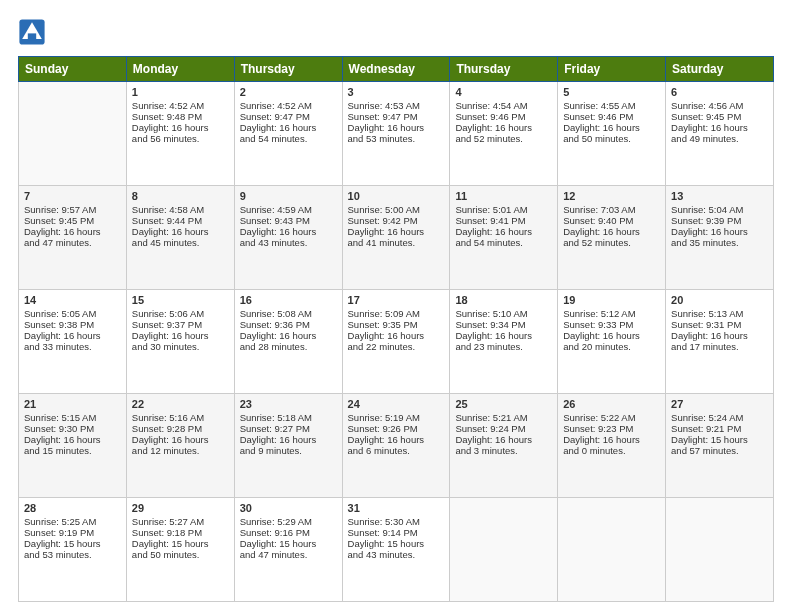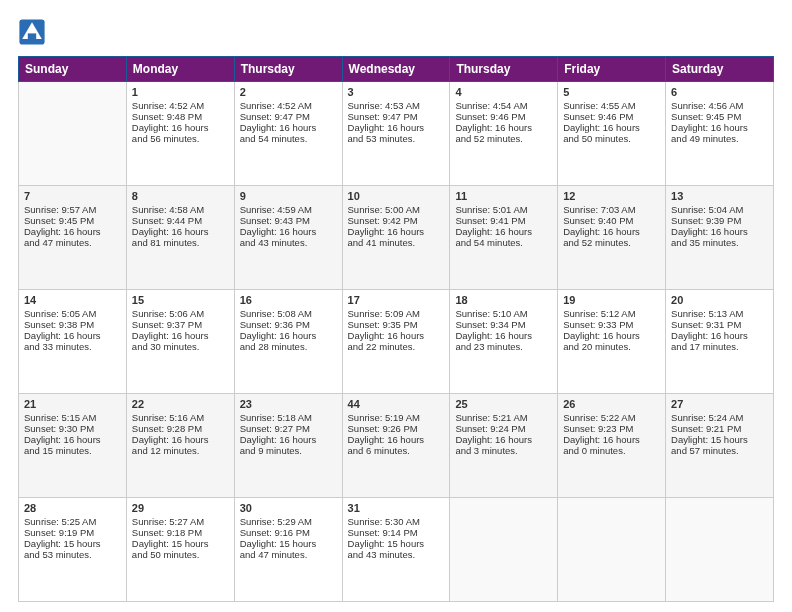--- a/index.html
+++ b/index.html
@@ -54,21 +54,21 @@
       font-size: 16px;
       color: #444;
     }
     table {
       width: 100%;
       border-collapse: collapse;
       flex: 1;
       table-layout: fixed;
     }
     thead th {
-      background-color: #701a75;
+      background-color: #4d7c0f;
       color: #fff;
       font-size: 12px;
       font-weight: bold;
       padding: 5px 6px;
       text-align: left;
       border: 1px solid #1a5a9a;
     }
     tbody td {
       border: 1px solid #ccc;
       vertical-align: top;
@@ -177,21 +177,21 @@
             <div>Sunrise: 9:57 AM</div>
             <div>Sunset: 9:45 PM</div>
             <div>Daylight: 16 hours</div>
             <div>and 47 minutes.</div>
           </td>
           <td>
             <span class="day-num">8</span>
             <div>Sunrise: 4:58 AM</div>
             <div>Sunset: 9:44 PM</div>
             <div>Daylight: 16 hours</div>
-            <div>and 81 minutes.</div>
+            <div>and 45 minutes.</div>
           </td>
           <td>
             <span class="day-num">9</span>
             <div>Sunrise: 4:59 AM</div>
             <div>Sunset: 9:43 PM</div>
             <div>Daylight: 16 hours</div>
             <div>and 43 minutes.</div>
           </td>
           <td>
             <span class="day-num">10</span>
@@ -289,21 +289,21 @@
             <div>and 12 minutes.</div>
           </td>
           <td>
             <span class="day-num">23</span>
             <div>Sunrise: 5:18 AM</div>
             <div>Sunset: 9:27 PM</div>
             <div>Daylight: 16 hours</div>
             <div>and 9 minutes.</div>
           </td>
           <td>
-            <span class="day-num">44</span>
+            <span class="day-num">24</span>
             <div>Sunrise: 5:19 AM</div>
             <div>Sunset: 9:26 PM</div>
             <div>Daylight: 16 hours</div>
             <div>and 6 minutes.</div>
           </td>
           <td>
             <span class="day-num">25</span>
             <div>Sunrise: 5:21 AM</div>
             <div>Sunset: 9:24 PM</div>
             <div>Daylight: 16 hours</div>

